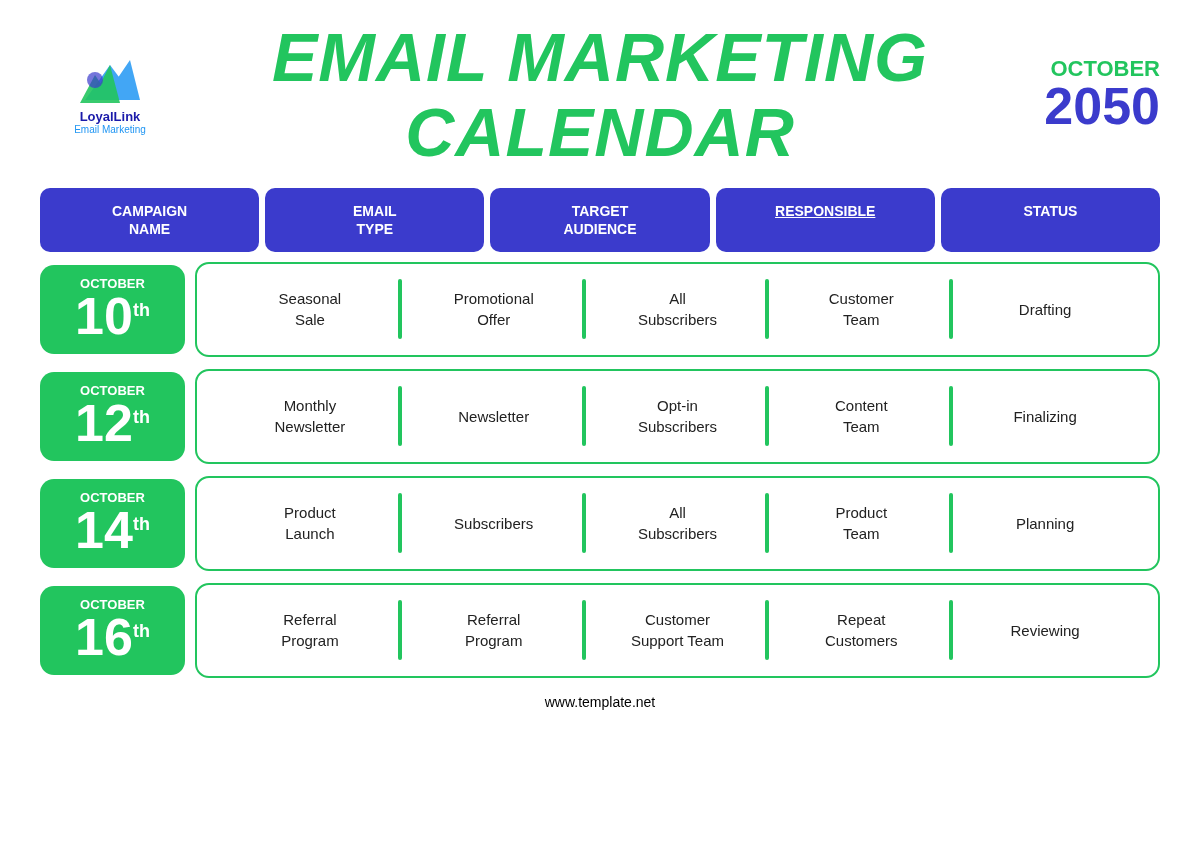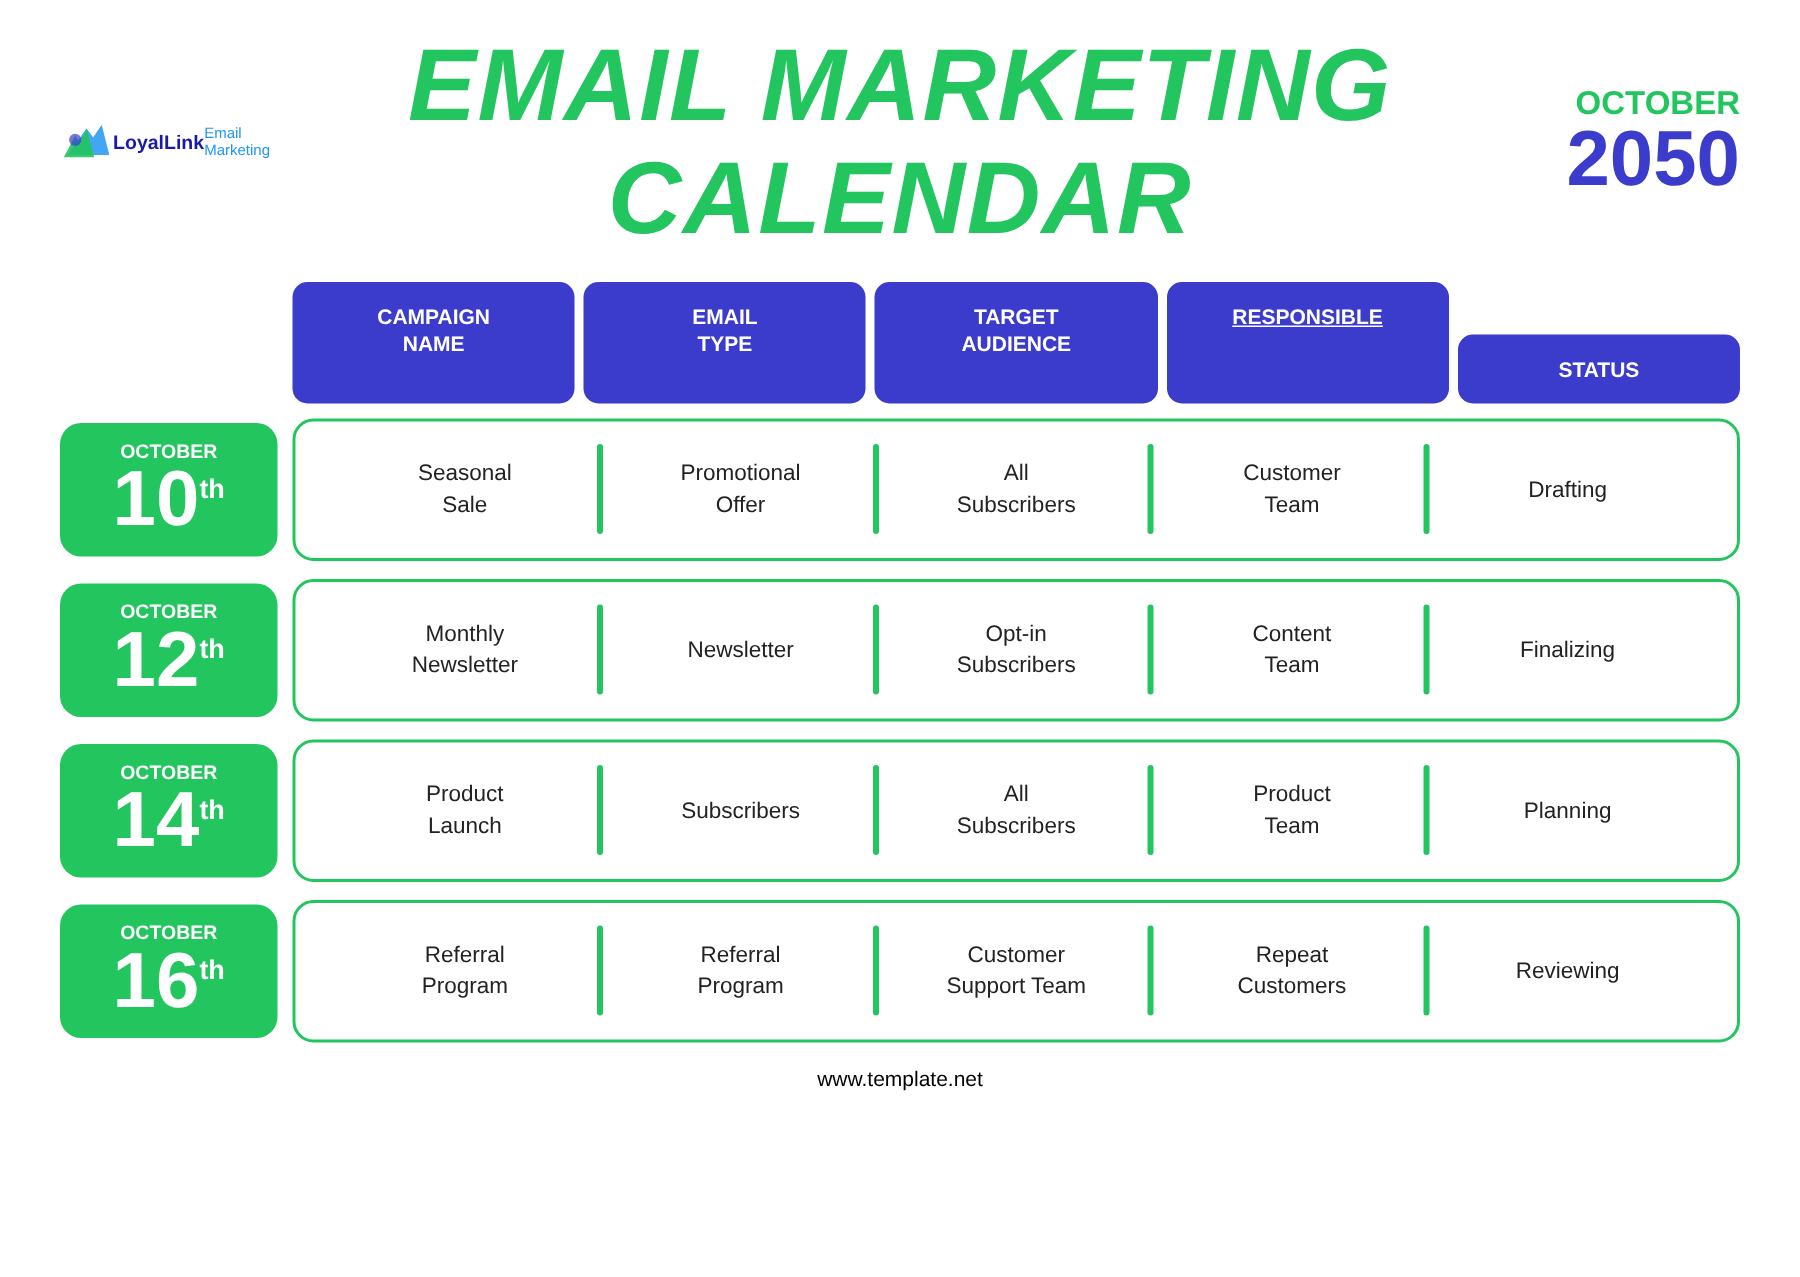--- a/index.html
+++ b/index.html
@@ -18,20 +18,21 @@
     }
     
     .header {
       display: flex;
       align-items: center;
       justify-content: space-between;
       margin-bottom: 18px;
     }
     .logo-area {
       display: flex;
+      flex-direction: column;
       align-items: center;
       width: 140px;
     }
     .logo-icon {
       width: 70px;
       height: 55px;
     }
     .logo-name {
       font-size: 13px;
       font-weight: bold;
@@ -75,20 +76,21 @@
 
     
     .calendar-table {
       width: 100%;
     }
     
     .table-header {
       display: flex;
       gap: 0;
       margin-bottom: 10px;
+      flex-direction: column;
     }
     .header-spacer {
       width: 155px;
       min-width: 155px;
     }
     .header-cells {
       flex: 1;
       display: flex;
       gap: 6px;
     }
@@ -214,21 +216,21 @@
       <div class="header-spacer"></div>
       <div class="header-cells">
 
       <div class="header-cell" style="white-space: pre-line;">CAMPAIGN
 NAME</div>
           <div class="header-cell" style="white-space: pre-line;">EMAIL
 TYPE</div>
           <div class="header-cell" style="white-space: pre-line;">TARGET
 AUDIENCE</div>
           <div class="header-cell" style="white-space: pre-line; text-decoration: underline;">RESPONSIBLE</div>
-          <div class="header-cell" style="white-space: pre-line; margin-top: 35px;">STATUS</div>
+          <div class="header-cell" style="white-space: pre-line;">STATUS</div>
         </div>
     </div>
 
     <div class="table-rows">
 
     <div class="table-row">
           <div class="date-badge">
       <div class="month">OCTOBER</div>
       <div class="day">10<span class="suffix">th</span></div>
     </div>

